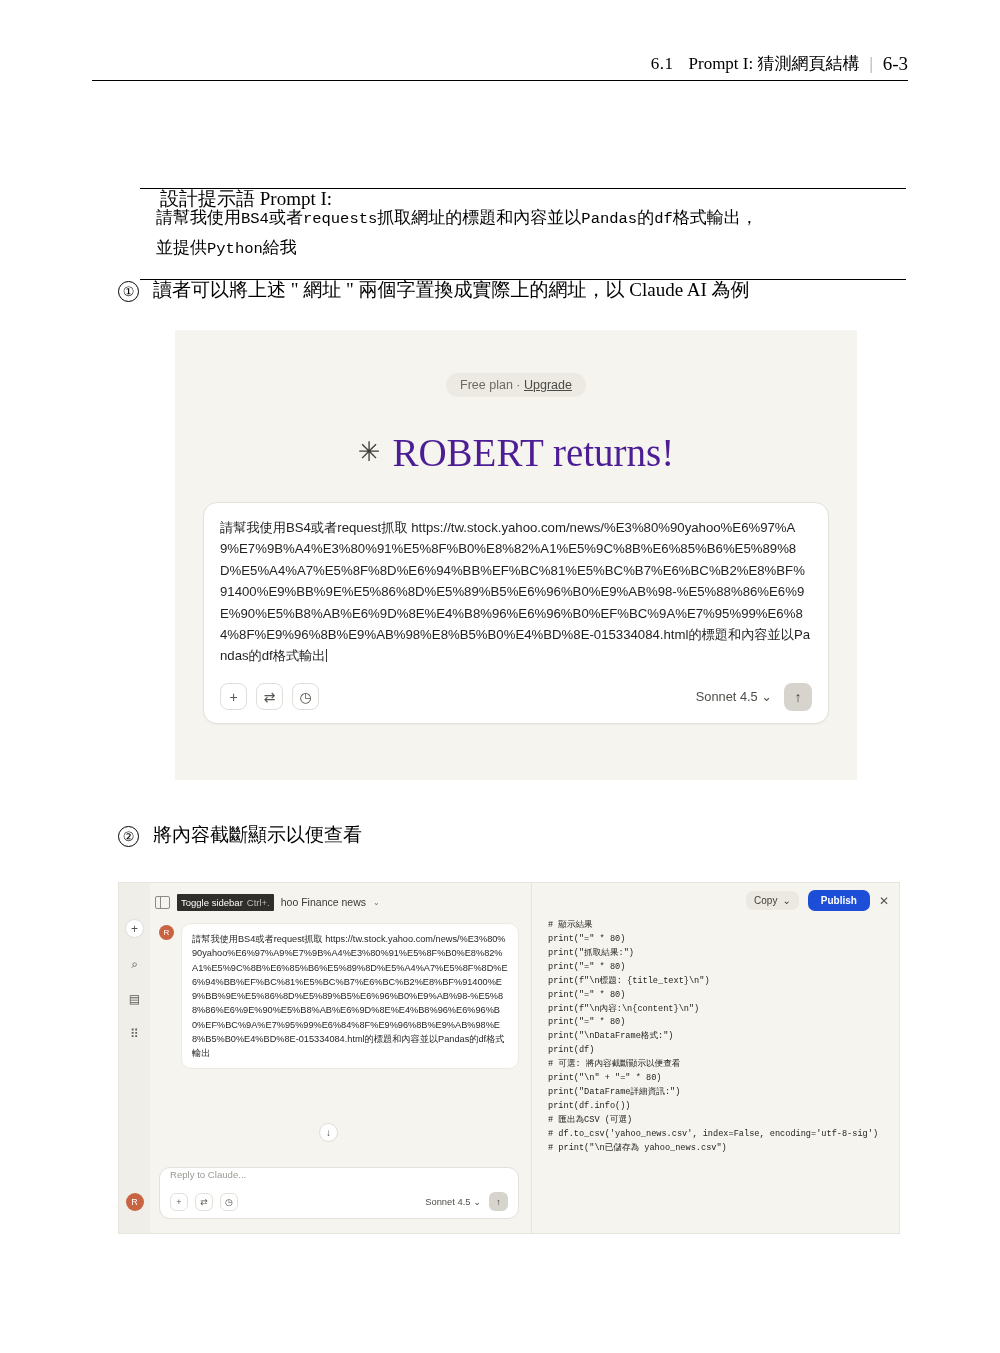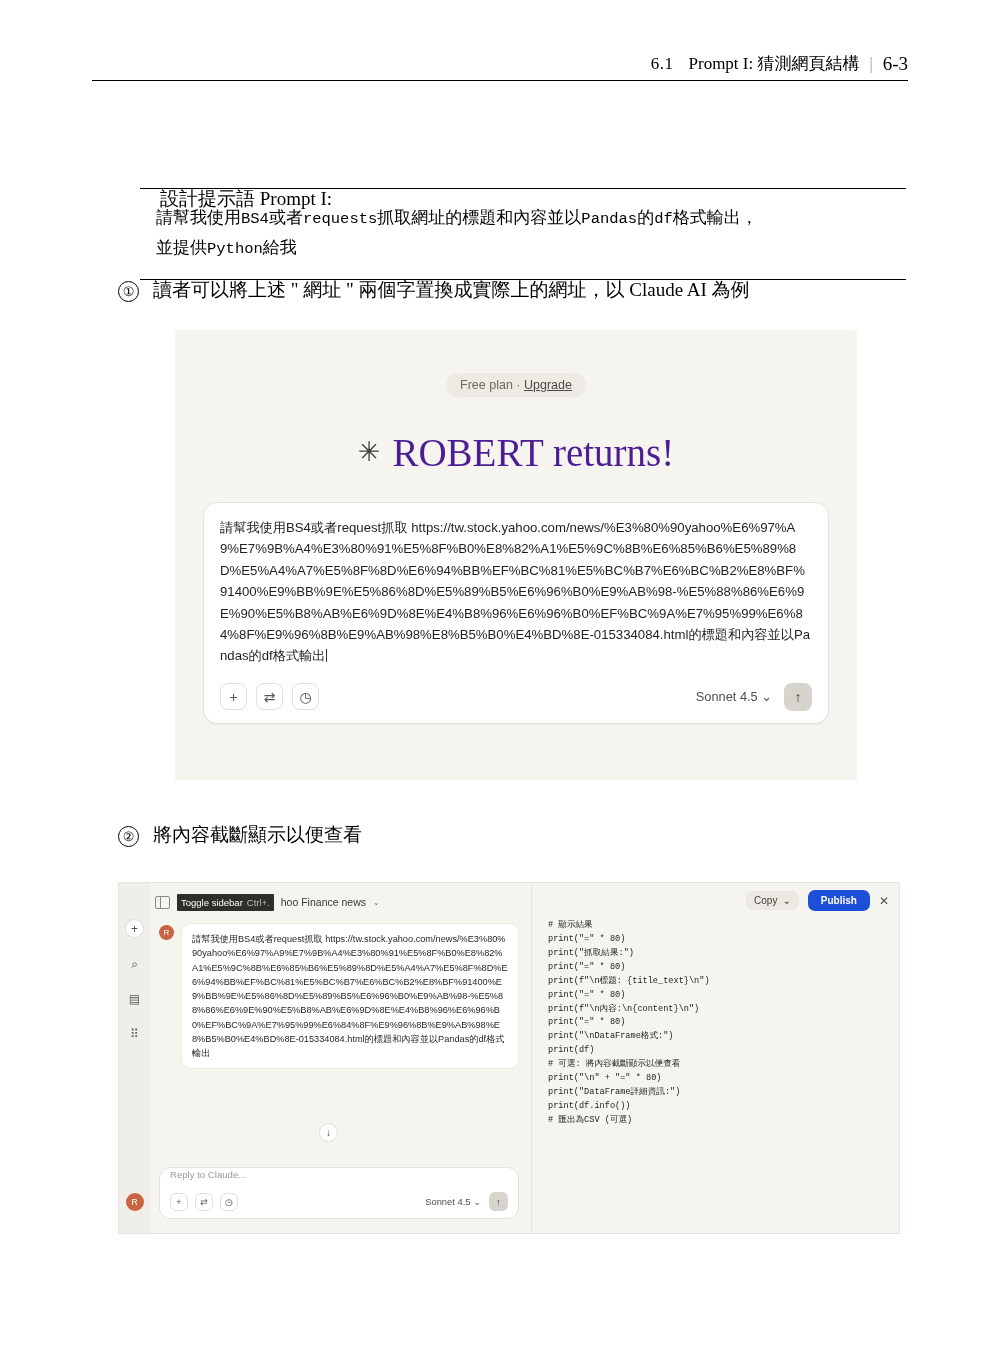--- a/index.html
+++ b/index.html
@@ -492,14 +492,16 @@
 print("=" * 80)
 print("\nDataFrame格式:")
 print(df)</div>
     <span class="blank"></span>
     <div class="code cmt"># 可選: 將內容截斷顯示以便查看</div>
     <div class="code">print("\n" + "=" * 80)
 print("DataFrame詳細資訊:")
 print(df.info())</div>
     <span class="blank"></span>
     <div class="code cmt"># 匯出為CSV (可選)</div>
+    <div class="code cmt"># df.to_csv('yahoo_news.csv', index=False, encoding='utf-8-sig')
+# print("\n已儲存為 yahoo_news.csv")</div>
   </div>
 </div>
 
 </body></html>

